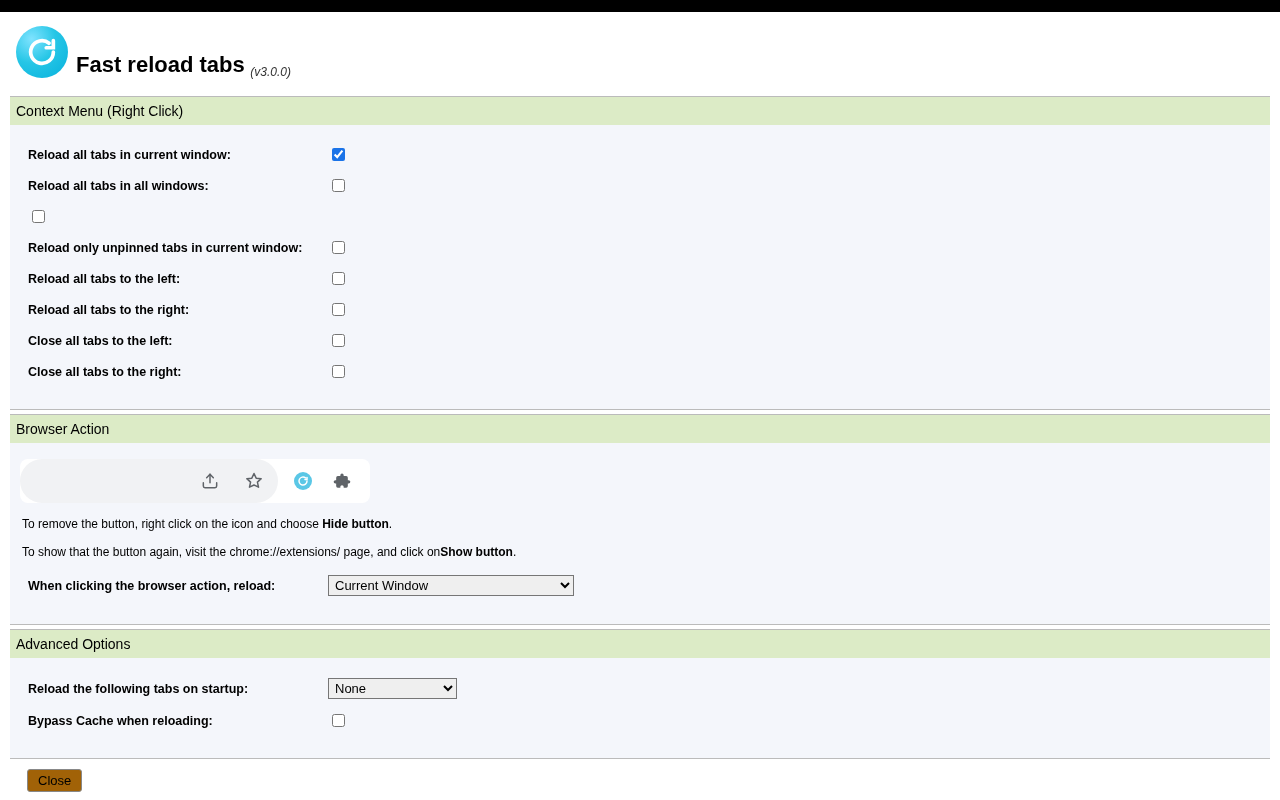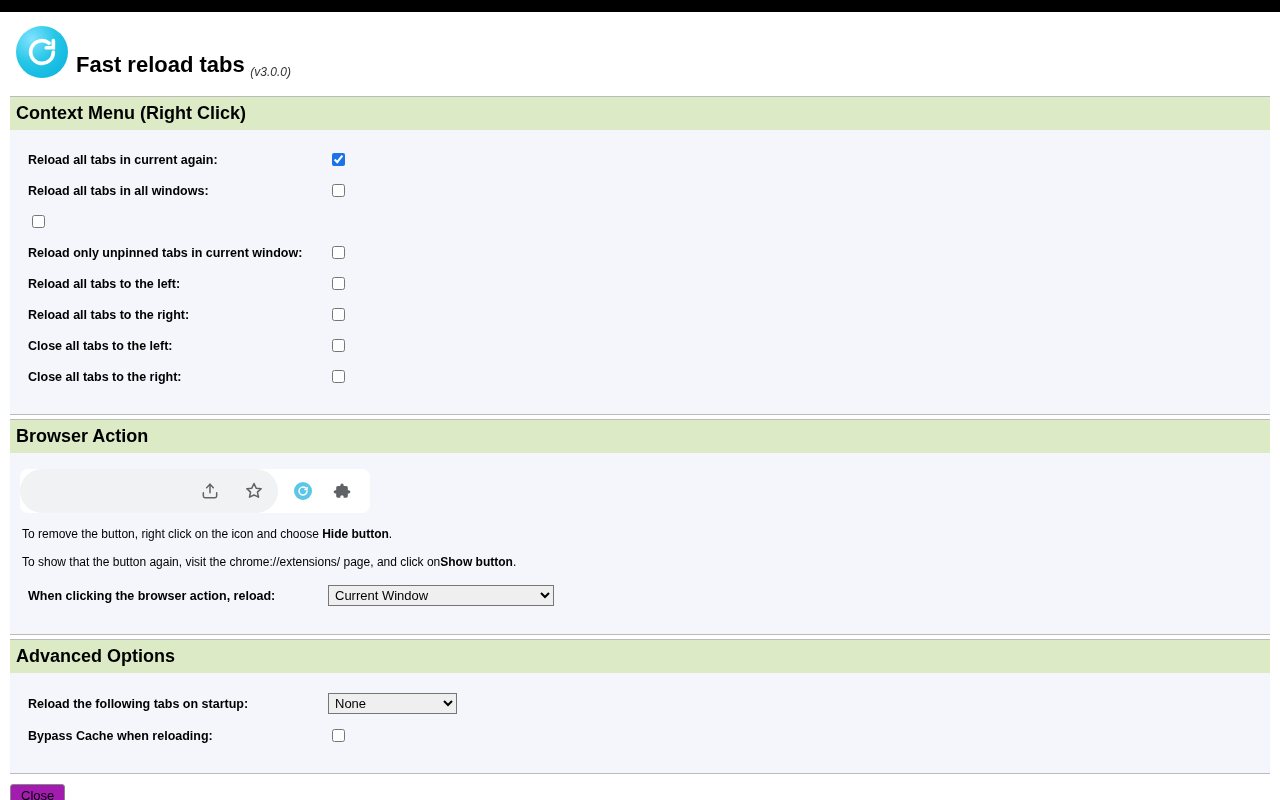--- a/index.html
+++ b/index.html
@@ -42,22 +42,22 @@
     margin-left: 2px;
     position: relative;
     top: 4px;
   }
   .section {
     border-top: 1px solid #bbb;
     margin-top: 4px;
   }
   .section-head {
     background: #dcebc6;
-    font-weight: bold;
-    font-size: 18px;
+    font-weight: normal;
+    font-size: 14px;
     padding: 6px 6px;
   }
   .section-body {
     background: #f4f6fb;
     padding: 14px 10px 22px 10px;
   }
   .row {
     display: flex;
     align-items: center;
     padding: 6px 8px;
@@ -71,21 +71,21 @@
   input[type="checkbox"] {
     width: 13px; height: 13px;
     accent-color: #1a73e8;
   }
   select {
     font-size: 13px;
     padding: 1px 2px;
     border: 1px solid #767676;
     background: #efefef;
   }
-  .select-wide { width: 226px; }
+  .select-wide { width: 246px; }
   .select-small { width: 129px; }
   .toolbar-img {
     width: 350px;
     height: 44px;
     border-radius: 8px;
     background: #fff;
     display: flex;
     align-items: center;
     margin: 2px 0 10px 0;
     overflow: hidden;
@@ -121,22 +121,23 @@
   }
   .help-text b { font-weight: bold; }
   .footer {
     padding: 10px 0 0 0;
   }
   button.close {
     font-size: 13px;
     padding: 3px 10px;
     border: 1px solid #888;
     border-radius: 3px;
-    background: #a21caf;
+    background: #a16207;
     cursor: pointer;
+    margin-left: 17px;
   }
   hr.sep {
     border: none;
     border-top: 1px solid #bbb;
     margin: 0;
   }
 </style>
 </head>
 <body>
 
@@ -152,21 +153,21 @@
     <div>
       <span class="title">Fast reload tabs</span>
       <span class="version">(v3.0.0)</span>
     </div>
   </div>
 
   <div class="section">
     <div class="section-head">Context Menu (Right Click)</div>
     <div class="section-body">
       <div class="row">
-        <div class="lbl">Reload all tabs in current again:</div>
+        <div class="lbl">Reload all tabs in current window:</div>
         <div class="ctrl"><input type="checkbox" checked="" style=""></div>
       </div>
       <div class="row">
         <div class="lbl">Reload all tabs in all windows:</div>
         <div class="ctrl"><input type="checkbox" style=""></div>
       </div>
       <div class="row">
         <div class="ctrl"><input type="checkbox" style=""></div>
       </div>
       <div class="row">

